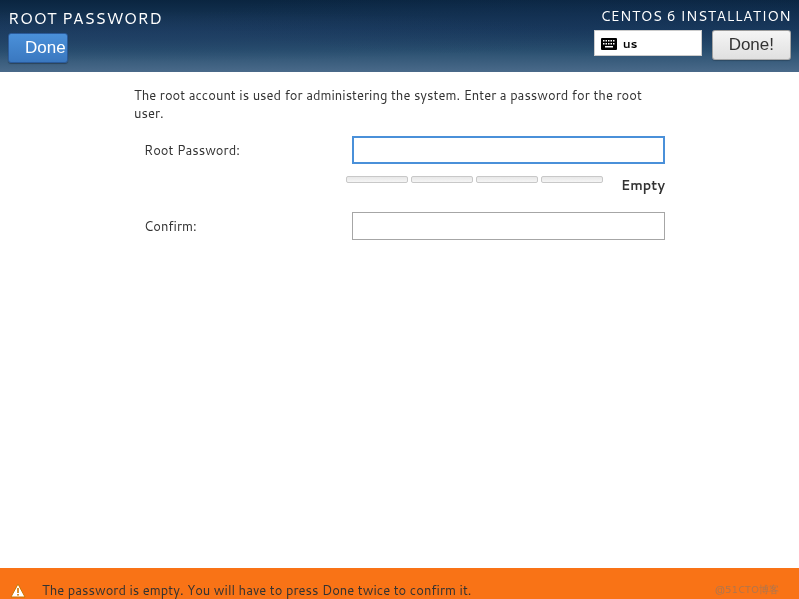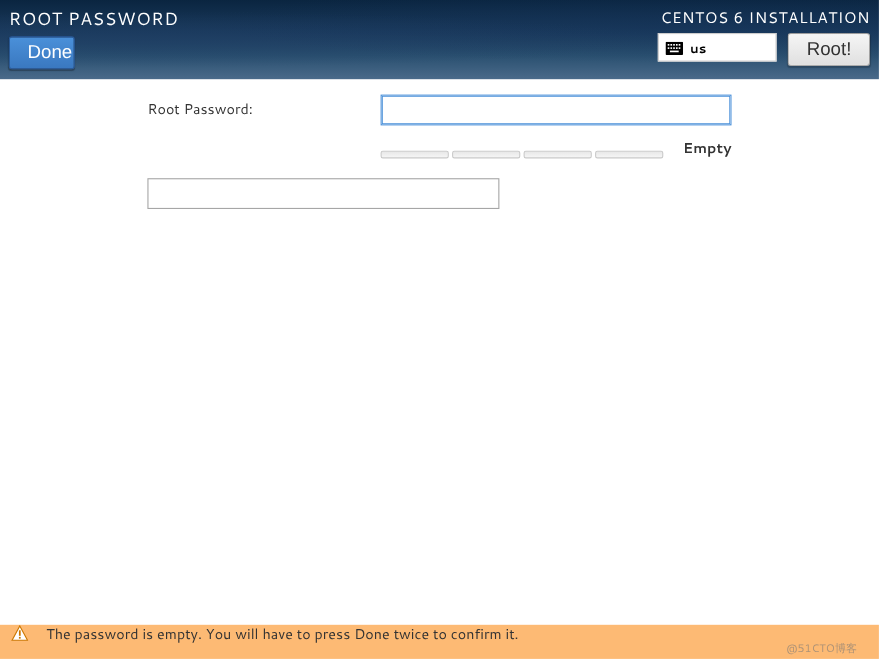--- a/index.html
+++ b/index.html
@@ -77,20 +77,21 @@
     }
     .desc {
       font-size: 13px;
       color: #333;
       margin-bottom: 14px;
     }
     .form-row {
       display: flex;
       align-items: center;
       margin-bottom: 10px;
+      margin-left: 10px;
     }
     .form-label {
       width: 212px;
       font-size: 13px;
       color: #333;
     }
     .form-input {
       width: 320px;
       height: 28px;
       border: 1px solid #a6a6a6;
@@ -99,21 +100,21 @@
       font-family: inherit;
       font-size: 13px;
     }
     .form-input.focused {
       border: 1px solid #4a90d9;
       box-shadow: inset 0 0 0 1px #4a90d9;
       outline: none;
     }
     .strength-row {
       display: flex;
-      align-items: flex-end;
+      align-items: flex-start;
       margin-left: 212px;
       margin-bottom: 18px;
       gap: 18px;
       margin-top: 12px;
     }
     .strength-bar {
       display: flex;
       gap: 3px;
     }
     .strength-seg {
@@ -128,23 +129,23 @@
       color: #333;
       font-size: 13px;
       margin-left: auto;
     }
     .warning-bar {
       position: absolute;
       bottom: 0;
       left: 0;
       right: 0;
       height: 31px;
-      background: #fdba74;
-      display: flex;
-      align-items: flex-start;
+      background: #f97316;
+      display: flex;
+      align-items: flex-end;
       padding: 0 10px;
       color: #333;
       font-size: 13px;
       gap: 16px;
     }
     .warn-icon {
       width: 16px; height: 16px;
       display: inline-flex;
       align-items: center;
       justify-content: center;
@@ -182,43 +183,45 @@
             <rect x="2" y="5" width="1.5" height="1.5" fill="#fff"></rect>
             <rect x="4.5" y="5" width="1.5" height="1.5" fill="#fff"></rect>
             <rect x="7" y="5" width="1.5" height="1.5" fill="#fff"></rect>
             <rect x="9.5" y="5" width="1.5" height="1.5" fill="#fff"></rect>
             <rect x="12" y="5" width="1.5" height="1.5" fill="#fff"></rect>
             <rect x="4" y="8" width="8" height="1.5" fill="#fff"></rect>
           </svg>
         </span>
         <span>us</span>
       </div>
-      <button class="btn btn-help">Root!</button>
+      <button class="btn btn-help">Done!</button>
     </div>
   </div>
 </div>
 
 <div class="content">
+  <div class="desc">The root account is used for administering the system.  Enter a password for the root user.</div>
 
   <div class="form-row">
     <div class="form-label">Root Password:</div>
     <input type="password" class="form-input focused" autofocus="" value="" style="">
   </div>
 
   <div class="strength-row">
     <div class="strength-bar">
       <div class="strength-seg"></div>
       <div class="strength-seg"></div>
       <div class="strength-seg"></div>
       <div class="strength-seg"></div>
     </div>
     <div class="strength-label">Empty</div>
   </div>
 
   <div class="form-row">
+    <div class="form-label">Confirm:</div>
     <input type="password" class="form-input" value="" style="">
   </div>
 </div>
 
 <div class="warning-bar">
   <span class="warn-icon">
     <svg viewBox="0 0 16 16" width="16" height="16">
       <path d="M8 1 L15 14 L1 14 Z" fill="#fff" stroke="#cc7700" stroke-width="1"></path>
       <rect x="7.2" y="5" width="1.6" height="5" fill="#cc7700"></rect>
       <rect x="7.2" y="11" width="1.6" height="1.6" fill="#cc7700"></rect>

